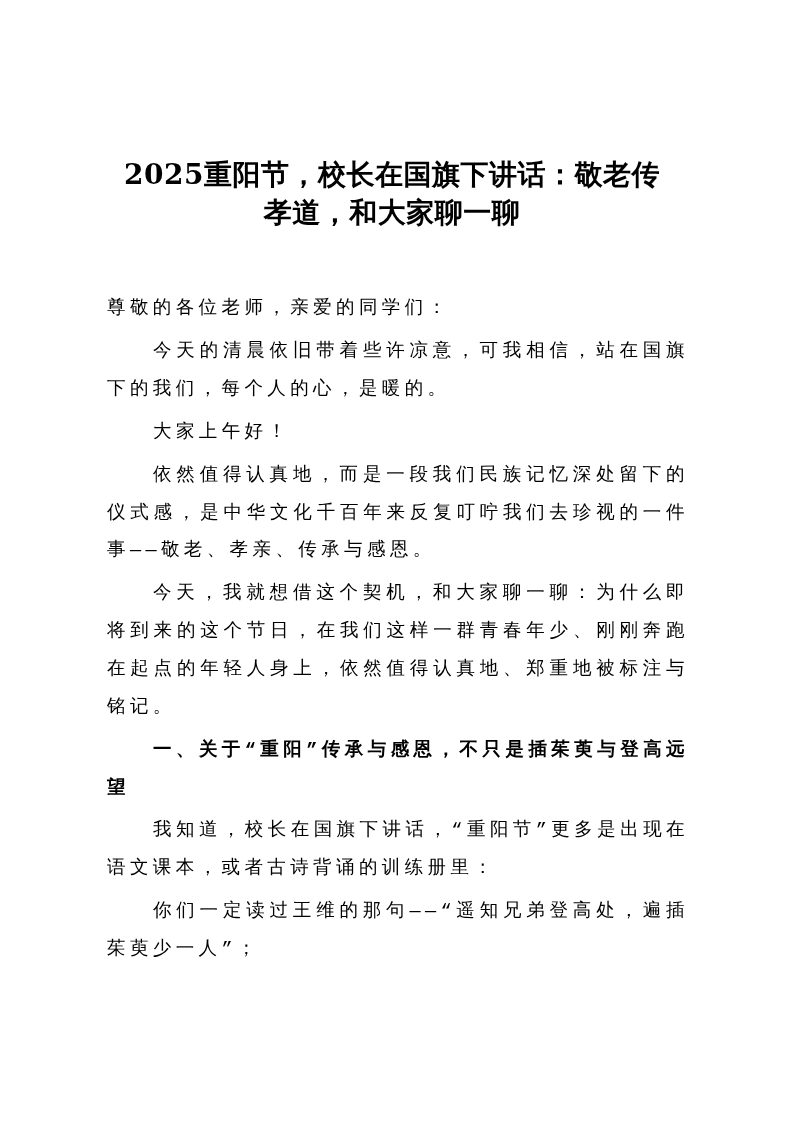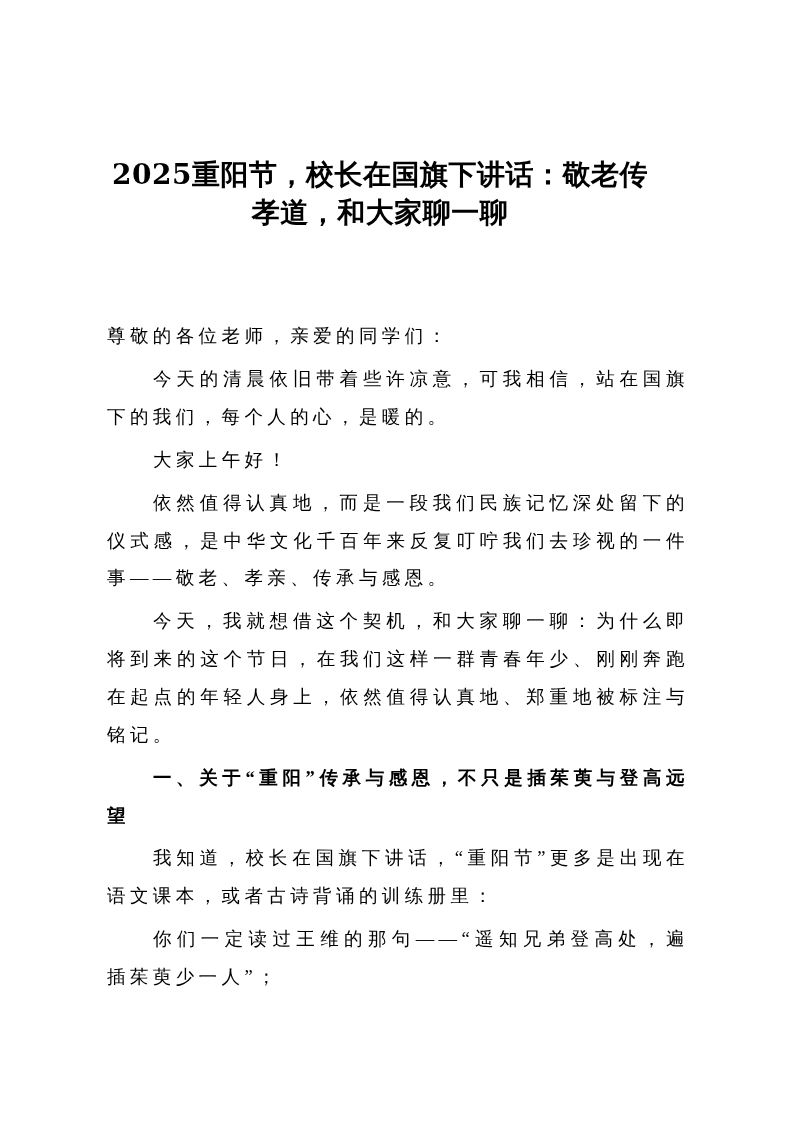--- a/index.html
+++ b/index.html
@@ -17,41 +17,40 @@
     }
     .page {
       position: absolute;
       left: 0; top: 0;
       width: 793px;
       height: 1122px;
       background: #ffffff;
     }
     .title {
       position: absolute;
-      left: 83px;
+      left: 95px;
       width: 594px;
       top: 156px;
       text-align: center;
       font-family: "DejaVu Serif", "Liberation Serif", serif;
       font-weight: bold;
       font-size: 28px;
       line-height: 38px;
       letter-spacing: 0.5px;
     }
     .body-text {
       position: absolute;
       left: 107px;
       top: 290px;
       width: 582px;
-      font-family: Liberation Serif, serif;
+      font-family: Liberation Mono, monospace;
       font-size: 18.5px;
       line-height: 37.8px;
       letter-spacing: 4.4px;
       text-align: justify;
-      margin-top: 28px;
     }
     .para {
       margin: 0 0 5.2px 0;
       text-indent: 0;
     }
     .para.indent {
       text-indent: 2em;
       text-indent: 46px;
     }
     .para.heading {

